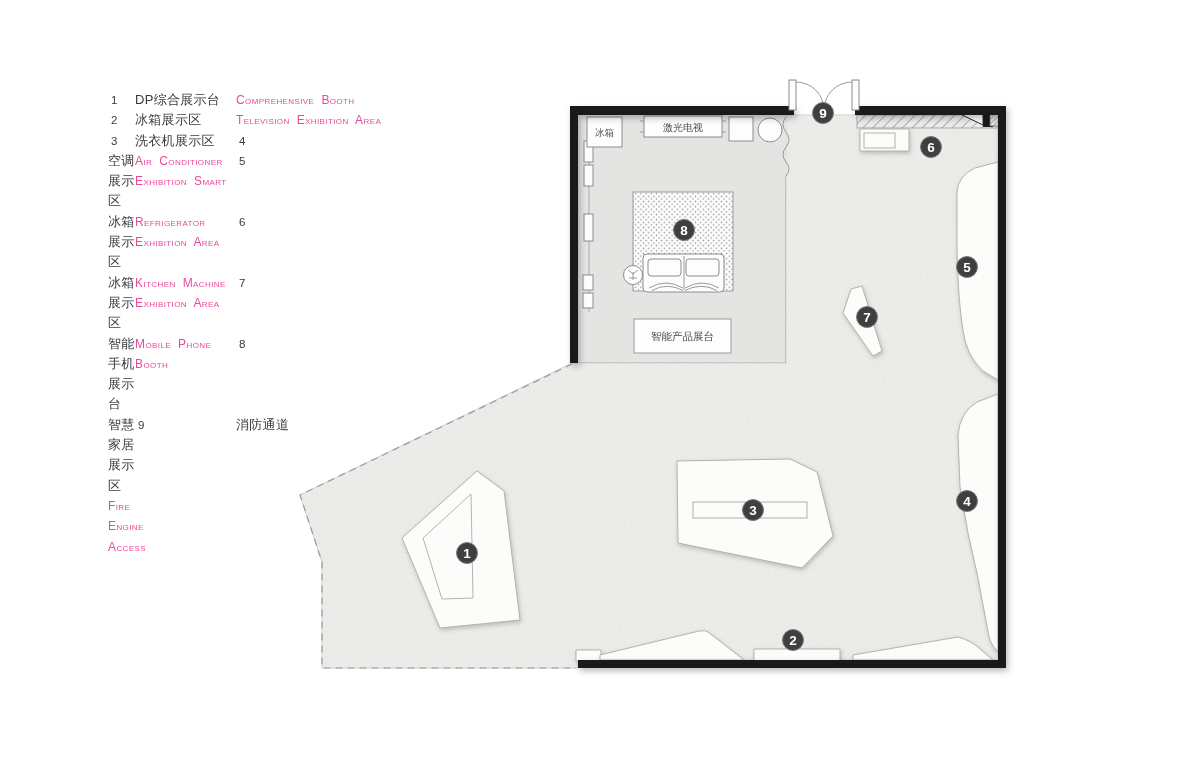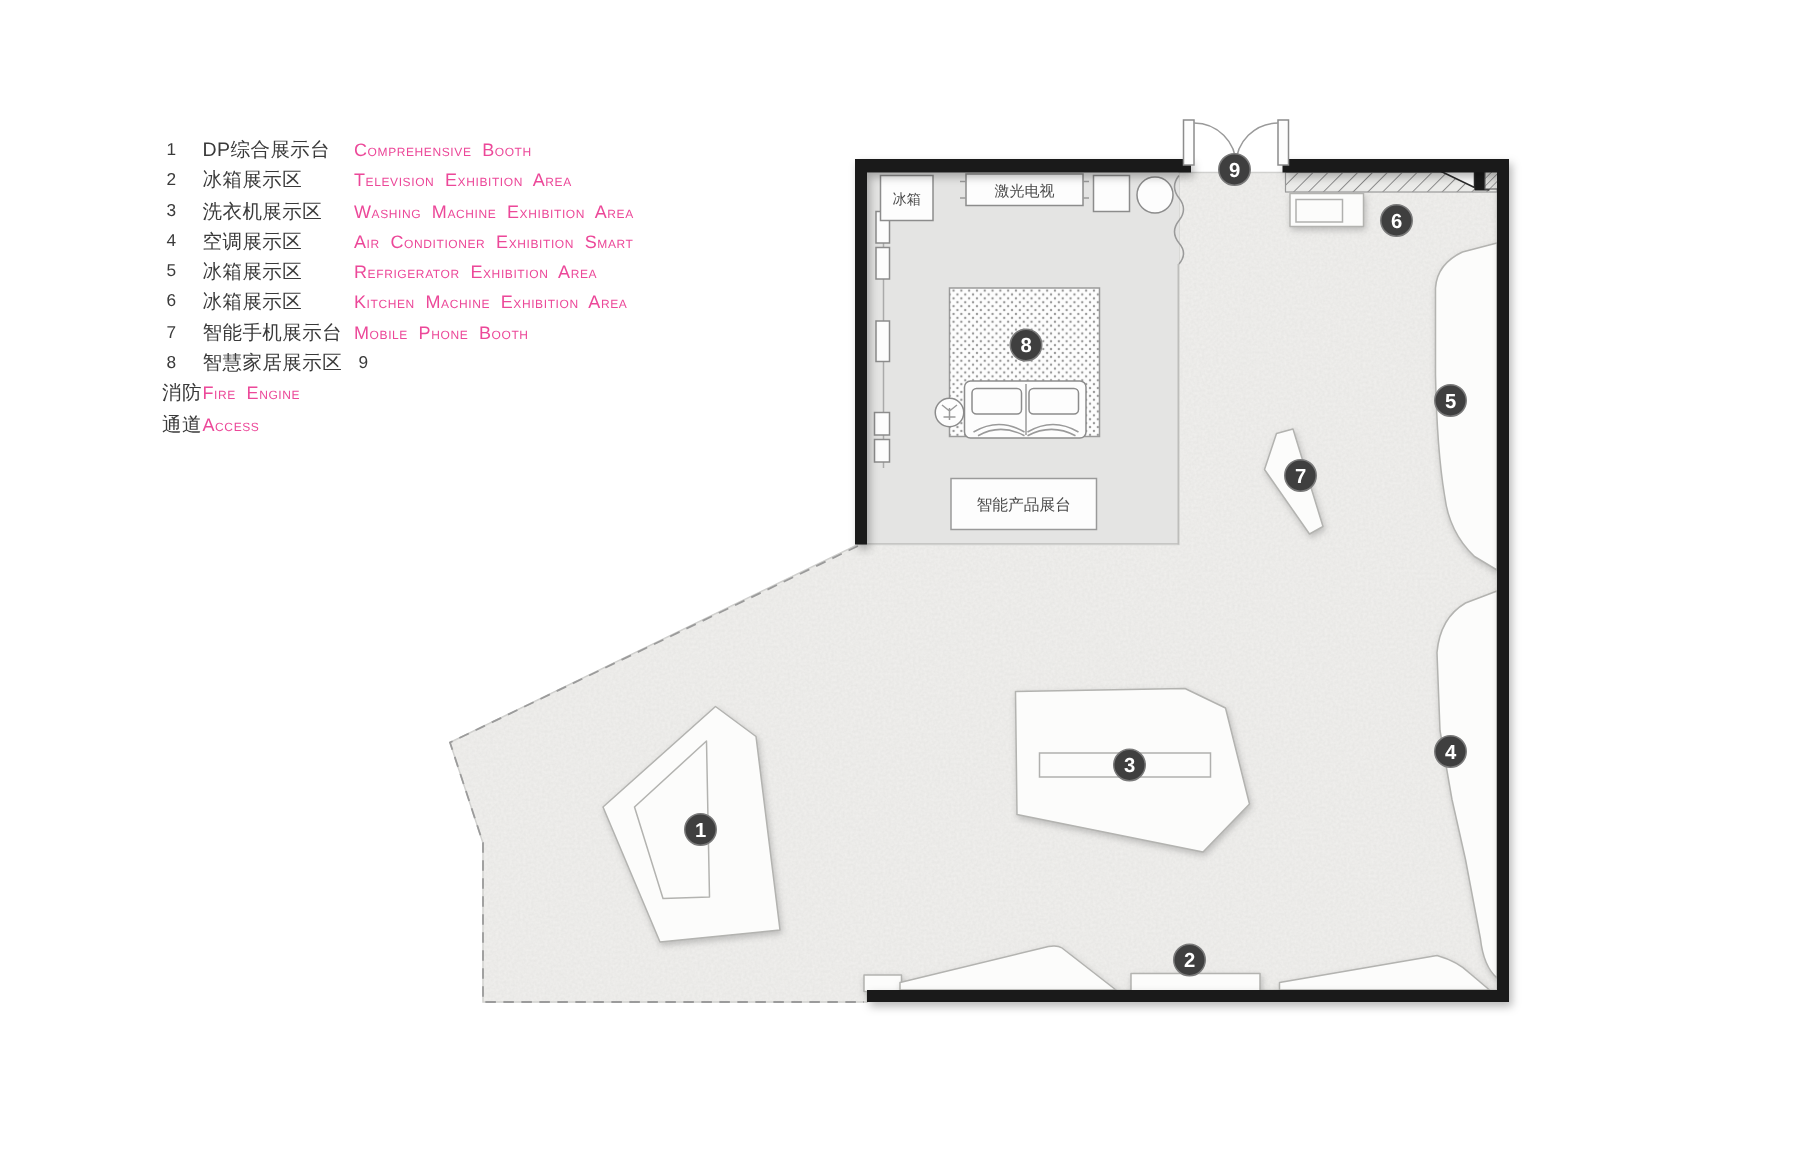--- a/index.html
+++ b/index.html
@@ -36,21 +36,20 @@
     <span class="num">1</span>
     <span class="zh">DP综合展示台</span>
     <span class="en">Comprehensive Booth</span>
 
     <span class="num">2</span>
     <span class="zh">冰箱展示区</span>
     <span class="en">Television Exhibition Area</span>
 
     <span class="num">3</span>
     <span class="zh">洗衣机展示区</span>
-    <span class="en">Washing Machine Exhibition Area</span>
 
     <span class="num">4</span>
     <span class="zh">空调展示区</span>
     <span class="en">Air Conditioner Exhibition Smart</span>
 
     <span class="num">5</span>
     <span class="zh">冰箱展示区</span>
     <span class="en">Refrigerator Exhibition Area</span>
 
     <span class="num">6</span>

